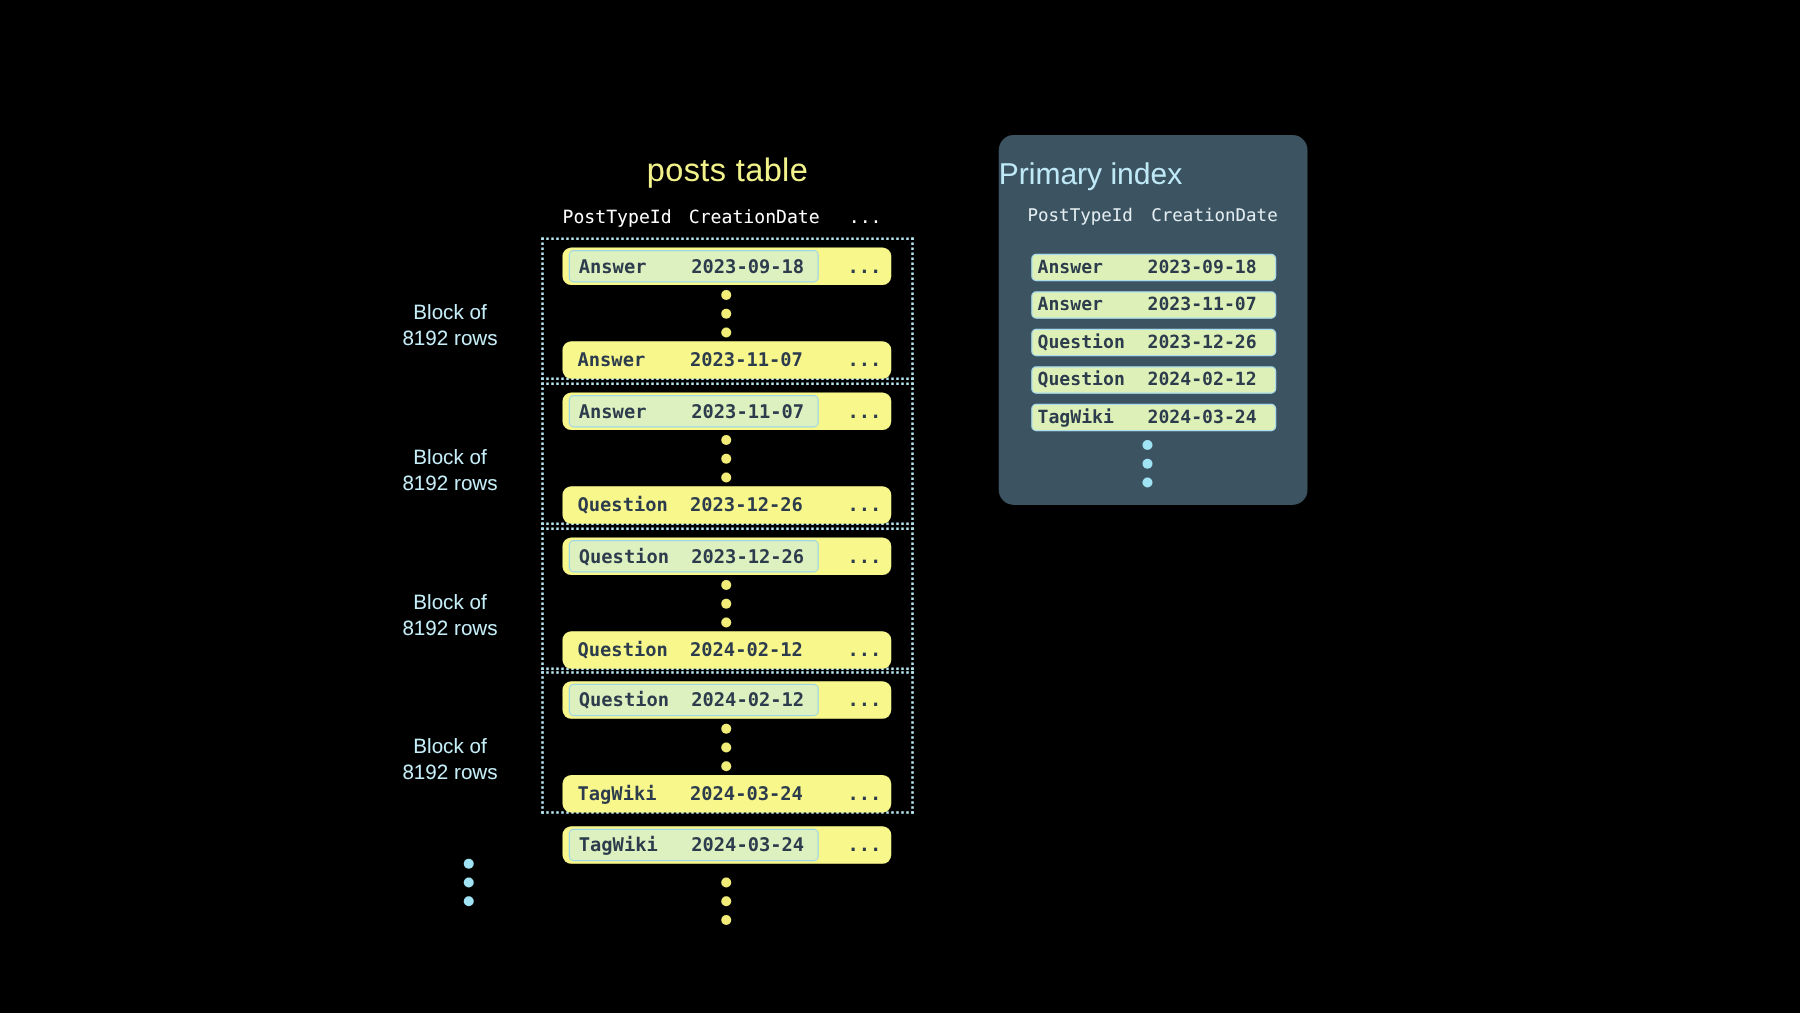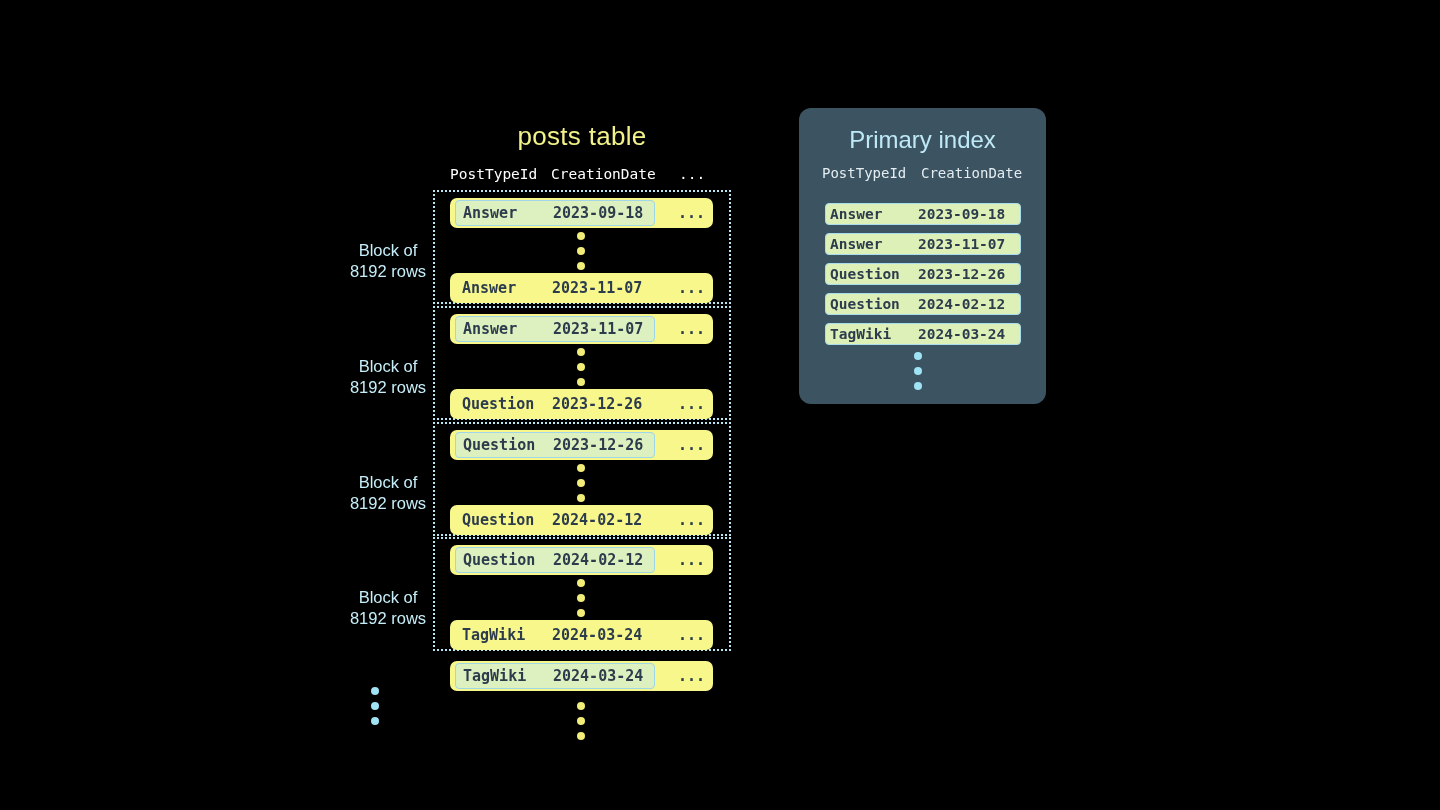--- a/index.html
+++ b/index.html
@@ -62,21 +62,21 @@
     box-sizing: border-box;
   }
   .block-label {
     position: absolute;
     width: 120px;
     text-align: center;
     color: #c6eef8;
     font-size: 16.5px;
     line-height: 21px;
     font-family: "Liberation Sans", sans-serif;
-    left: 328px;
+    left: 300px;
   }
 
   
   .row {
     position: absolute;
     left: 450px;
     width: 263px;
     height: 30px;
     background: #f7f78c;
     border-radius: 7px;
@@ -153,21 +153,20 @@
     width: 247px;
     height: 296px;
     background: #3c5361;
     border-radius: 12px;
   }
   .index-title {
     position: absolute;
     left: 0;
     top: 18px;
     width: 247px;
-    text-align: center;
     color: #bfe9f7;
     font-size: 24px;
     font-family: "Liberation Sans", sans-serif;
   }
   .index-colheaders {
     position: absolute;
     left: 0;
     top: 57px;
     width: 247px;
     height: 20px;

